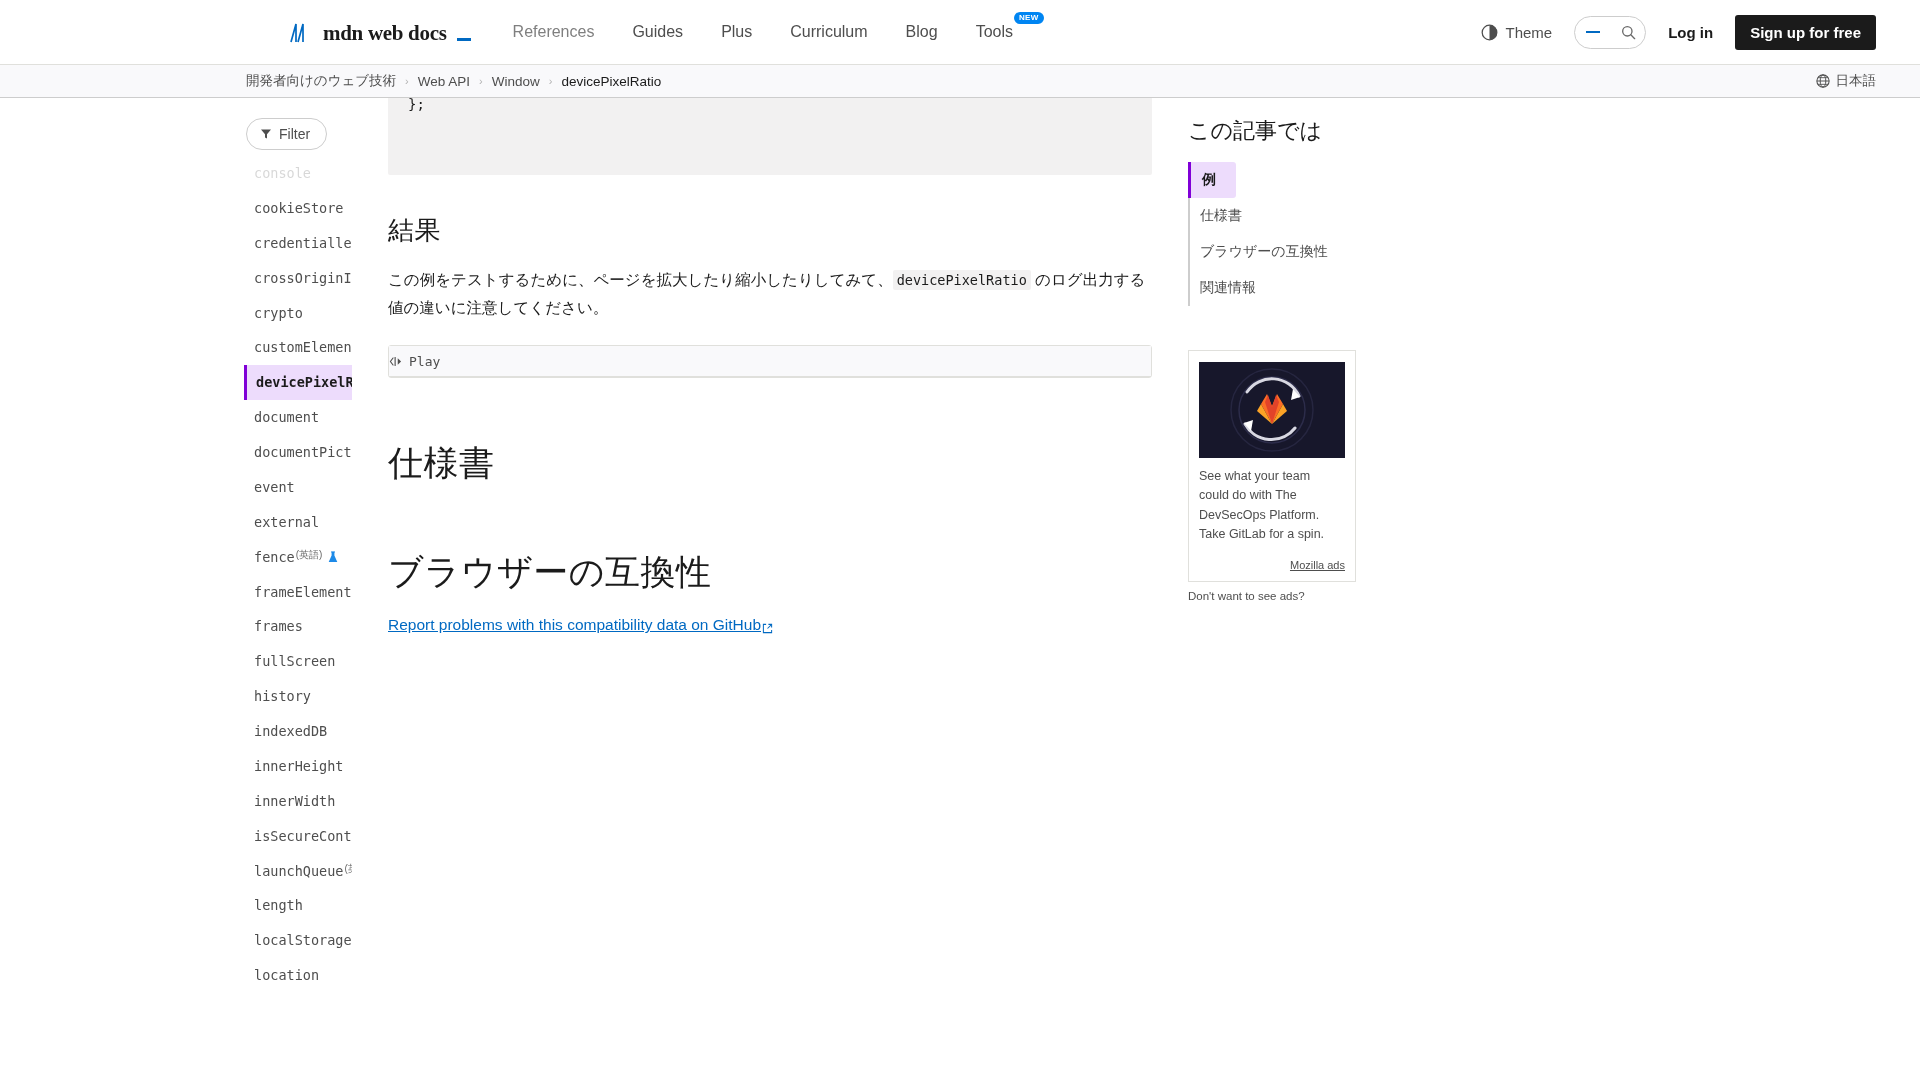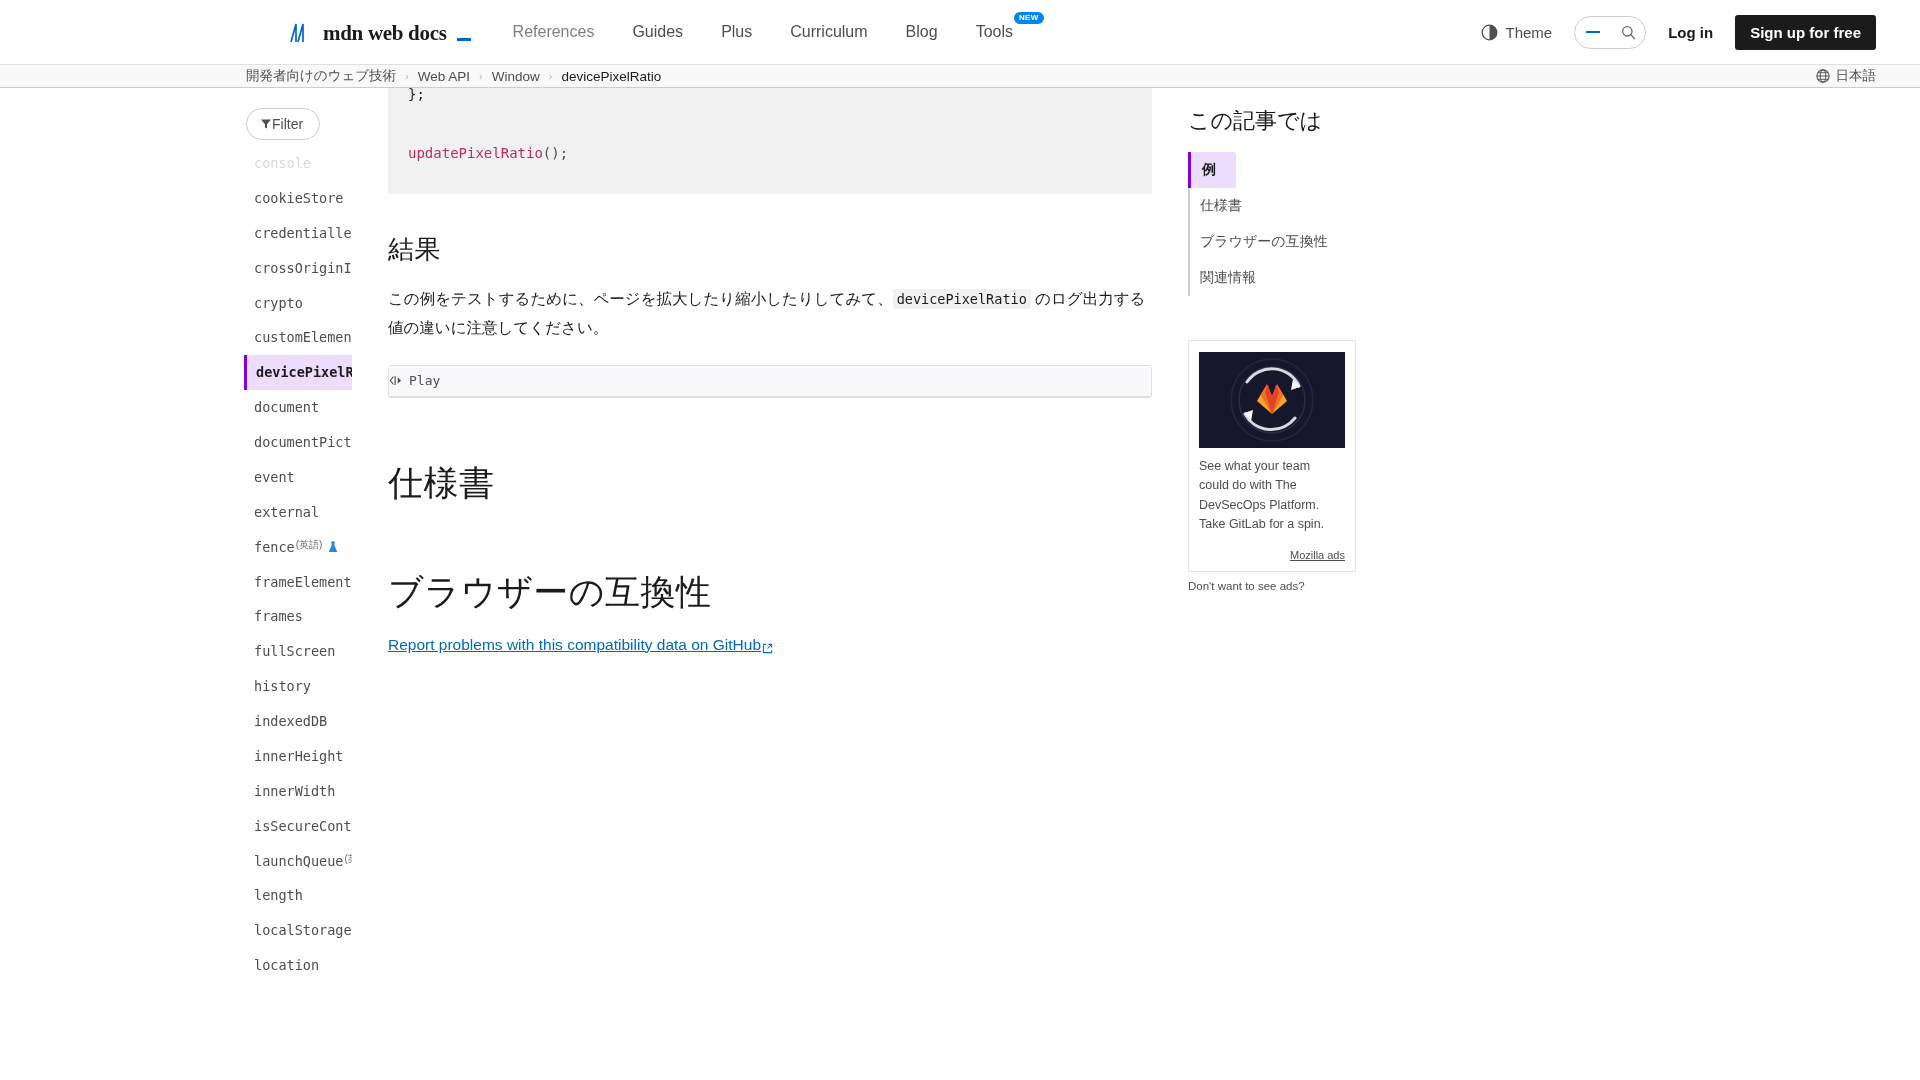--- a/index.html
+++ b/index.html
@@ -85,21 +85,21 @@
   .login-link { font-size: 15px; font-weight: 700; color: #1b1b1b; cursor: pointer; }
   .signup-btn {
     background: #1b1b1b; color: #ffffff;
     font-size: 15px; font-weight: 700;
     padding: 9px 15px; border-radius: 3px;
     cursor: pointer; white-space: nowrap;
   }
 
   
   .breadcrumb-bar {
-    height: 24px;
+    height: 34px;
     border-top: 1px solid #e0e0dc;
     border-bottom: 1px solid #cdcdcd;
     background: #f9f9fb;
     display: flex; align-items: center;
     padding: 0 44px 0 246px;
     position: relative;
   }
   .crumbs { display: flex; align-items: center; gap: 9px; font-size: 13.5px; }
   .crumb { color: #4e4e4e; cursor: pointer; }
   .crumb.current { color: #1b1b1b; }
@@ -120,21 +120,21 @@
 
   
   .sidebar {
     width: 352px;
     flex: 0 0 352px;
     padding: 20px 0 0 246px;
     position: relative;
     overflow: hidden;
   }
   .filter-btn {
-    display: inline-flex; align-items: center; 
+    display: inline-flex; align-items: center; gap: 7px;
     border: 1px solid #cdcdcd;
     border-radius: 17px;
     padding: 7px 16px 7px 13px;
     font-size: 14px; color: #4e4e4e;
     background: #ffffff;
     cursor: pointer;
     margin-bottom: 6px;
   }
   .funnel-ico { width: 12px; height: 12px; display: block; }
   .side-list { list-style: none; margin: 0; padding: 0; }
@@ -478,21 +478,20 @@
       <li class="side-item">localStorage</li>
       <li class="side-item">location</li>
     </ul>
   </aside>
 
   <main class="main-col">
 
     <div class="code-block">
       <div>};</div>
       <div>&nbsp;</div>
-      <div><span class="tok-fn">updatePixelRatio</span><span class="tok-punc">();</span></div>
     </div>
 
     <h2 class="sec">結果</h2>
 
     <p class="body-text"><span>この例をテストするために、ページを拡大したり縮小したりしてみて、</span><code class="inline">devicePixelRatio</code><span> のログ出力する値の違いに注意してください。</span></p>
 
     <div class="example-frame">
       <div class="example-toolbar">
         <div class="play-btn">
           <svg class="play-ico" viewBox="0 0 16 14">

